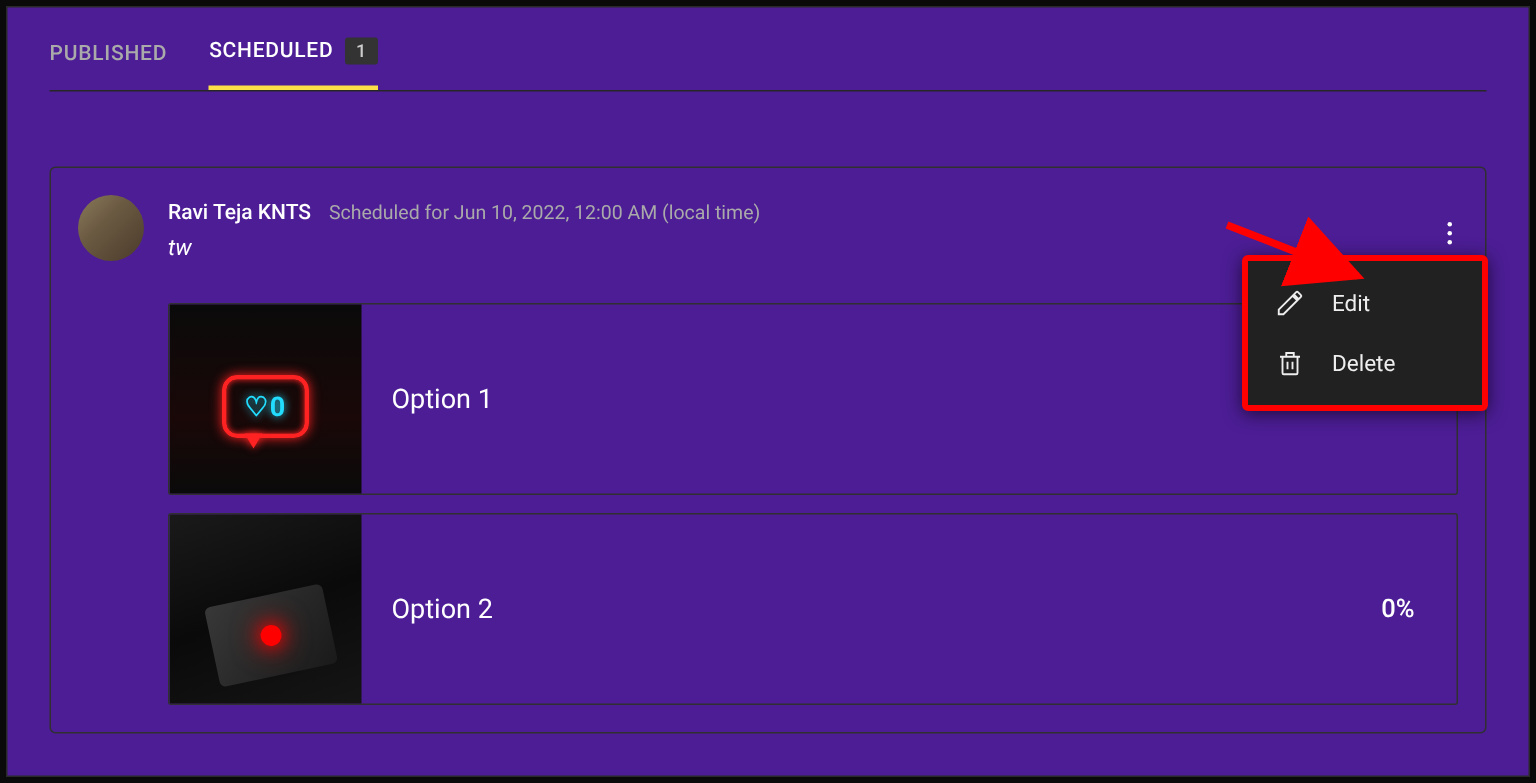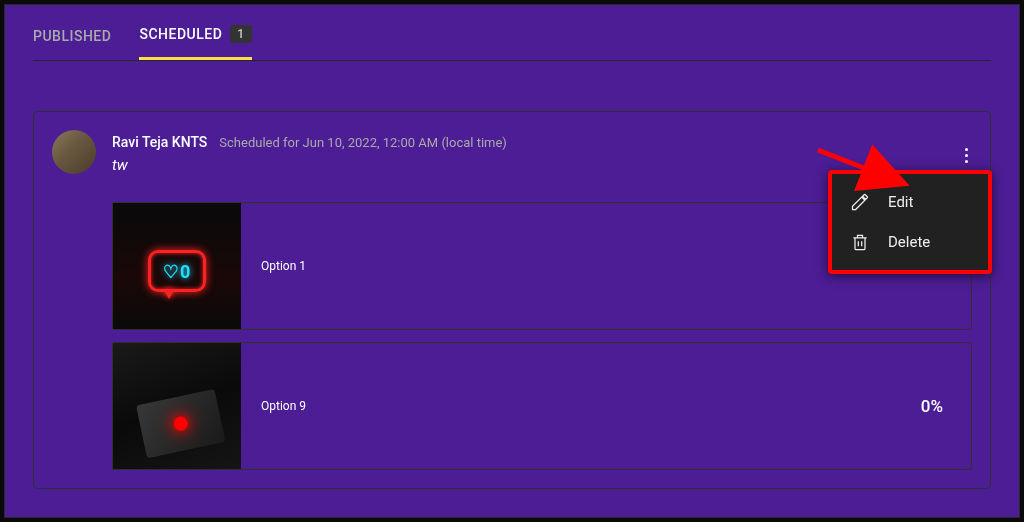--- a/index.html
+++ b/index.html
@@ -151,21 +151,21 @@
       align-items: center;
       justify-content: center;
     }
     .red-dot {
       width: 14px;
       height: 14px;
       background: #ff0000;
       border-radius: 50%;
       box-shadow: 0 0 12px #ff0000, 0 0 20px #ff0000;
     }
-    .option-label { color: #fff; font-size: 12px; flex: 1; }
+    .option-label { color: #fff; font-size: 18px; flex: 1; }
     .option-pct { color: #fff; font-size: 17px; font-weight: 500; }
     .dropdown {
       position: absolute;
       top: 58px;
       right: -2px;
       width: 164px;
       background: #212121;
       border-radius: 4px;
       padding: 8px 0;
       box-shadow: 0 2px 12px rgba(0,0,0,0.6);
@@ -233,21 +233,21 @@
         </div>
         <span class="option-label">Option 1</span>
         <span class="option-pct">0%</span>
       </div>
       <div class="option">
         <div class="thumb thumb2">
           <div class="phone">
               <div class="red-dot"></div>
             </div>
         </div>
-        <span class="option-label">Option 9</span>
+        <span class="option-label">Option 2</span>
         <span class="option-pct">0%</span>
       </div>
     </div>
 
     <div class="dropdown">
       <svg class="arrow" viewBox="0 0 120 60">
         <defs>
             <marker id="ah" markerWidth="12" markerHeight="12" refX="9" refY="5" orient="auto">
               <path d="M0,0 L10,5 L0,10 Z" fill="#ff0000"></path>
             </marker>

